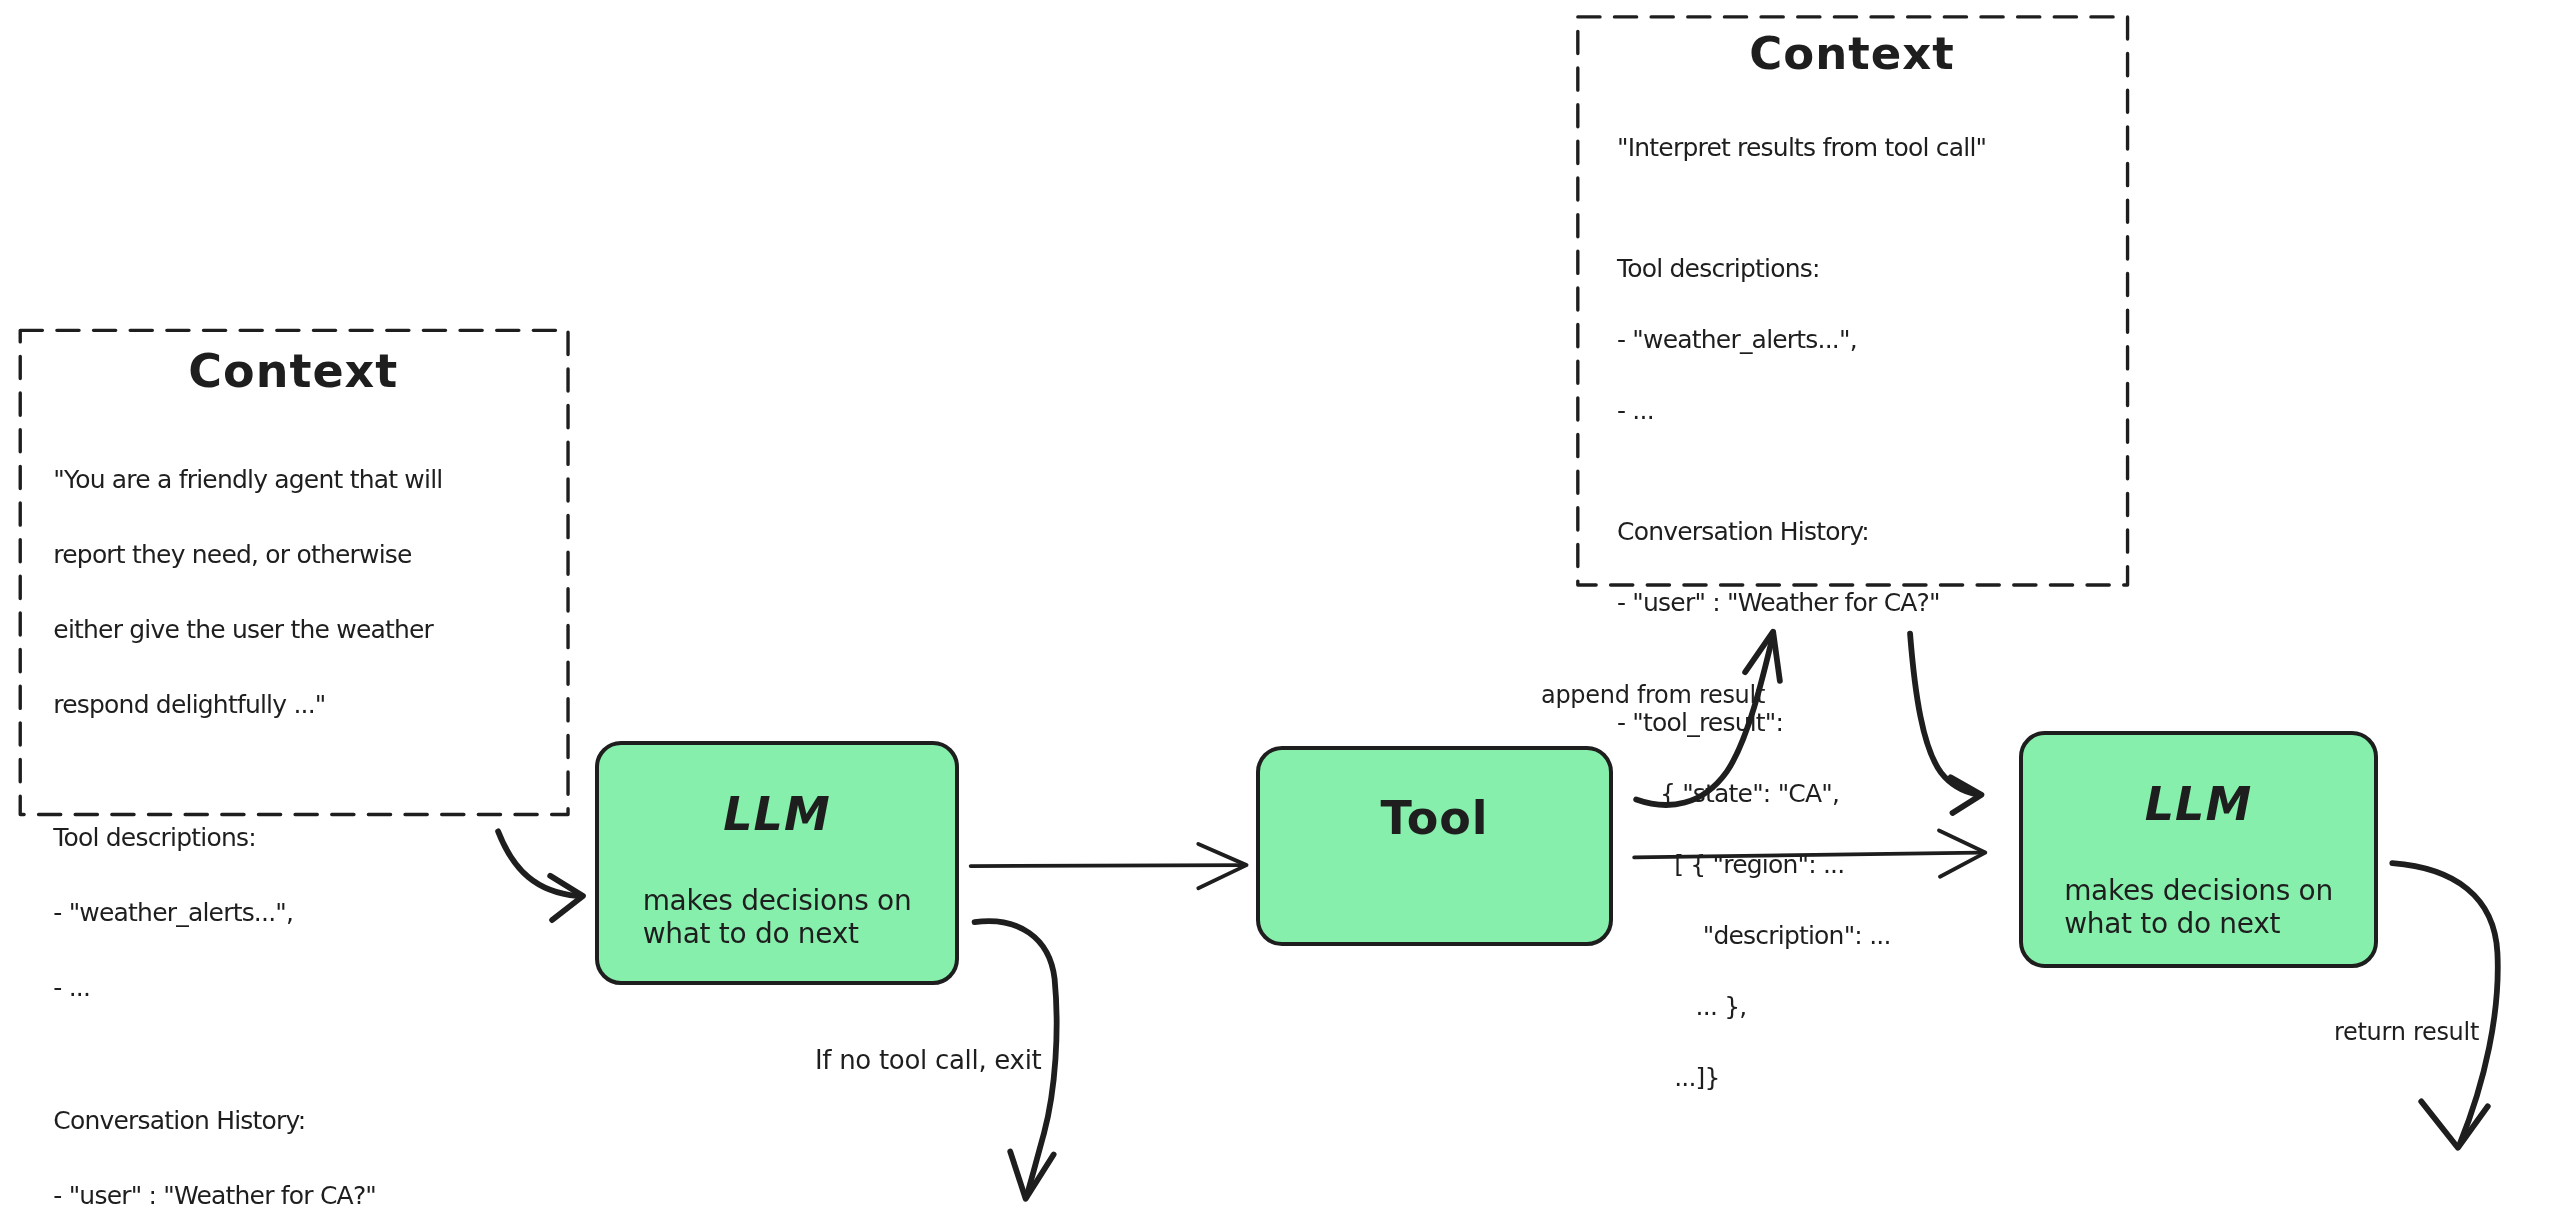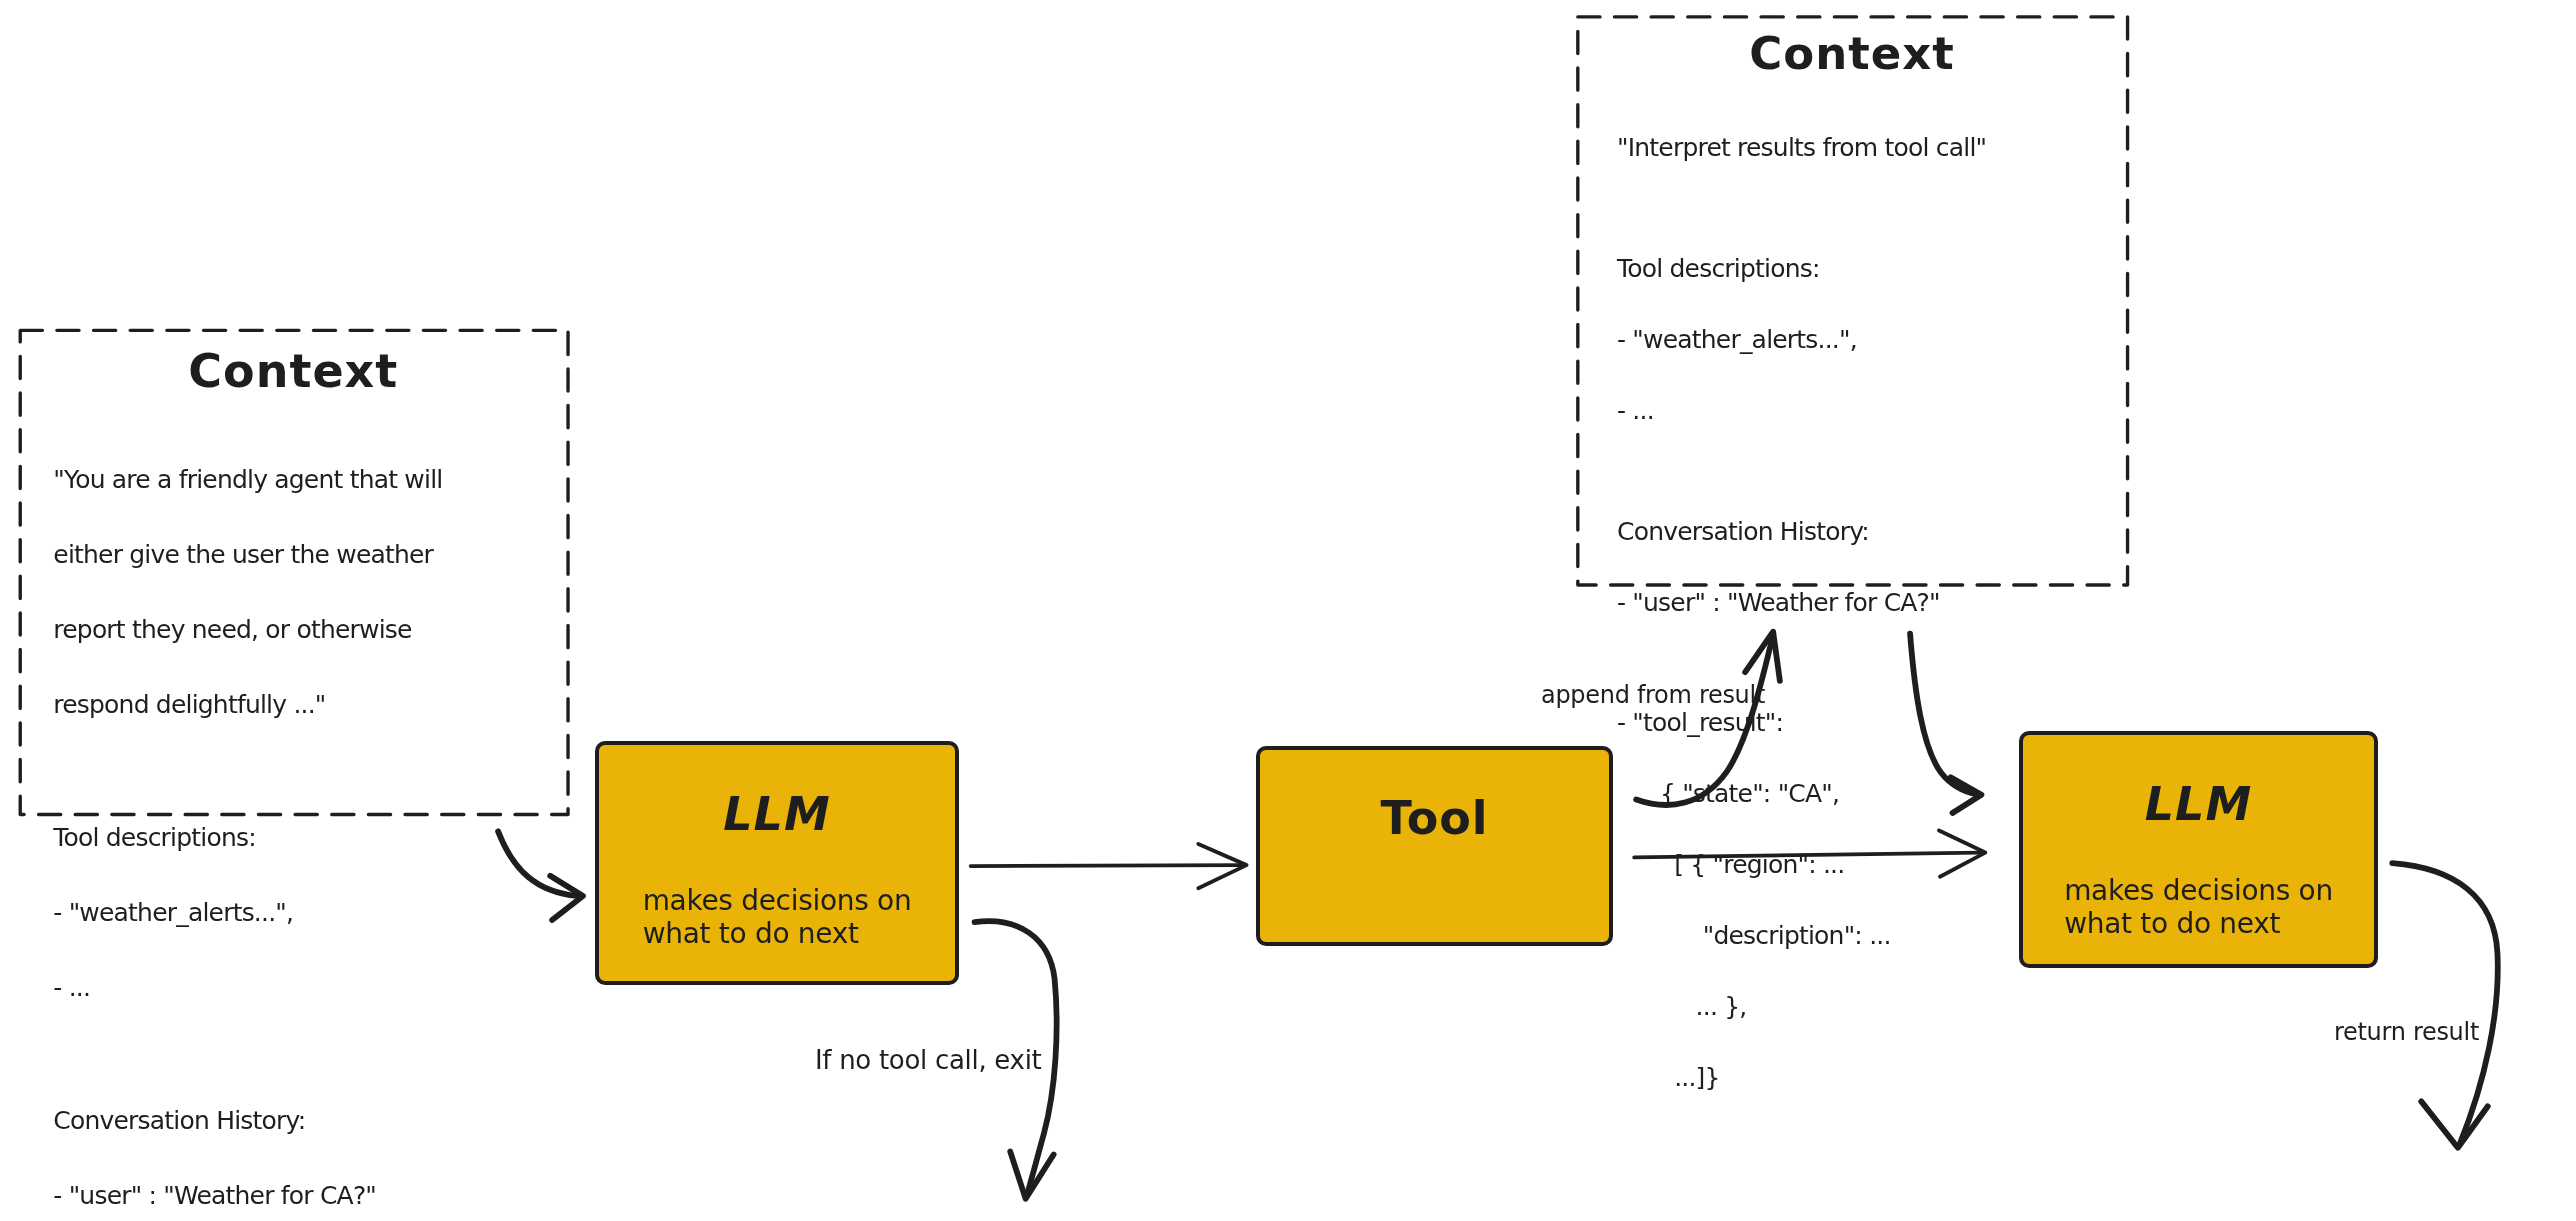--- a/index.html
+++ b/index.html
@@ -25,21 +25,21 @@
   .ctx-top  .ctx-line{font-size:25px;line-height:33px;min-height:33px;}
   .ctx-left .ctx-title{margin-top:15.4px;}
   .ctx-top  .ctx-title{margin-top:11.6px;font-size:45px;}
   .ctx-left .ctx-body{margin-top:25px;padding-left:35px;padding-right:11.6px;}
   .ctx-top  .ctx-body{margin-top:13.5px;padding-left:41px;padding-right:11.6px;}
   .gap-lg{height:20px;}
   .gap-sm{height:11.6px;}
 
   
   .node{
-    position:absolute;background:#eab308;border:4.8px solid #1e1e1e;border-radius:10px;
+    position:absolute;background:#86efac;border:4.8px solid #1e1e1e;border-radius:26px;
     box-sizing:border-box;text-align:center;
   }
   .node-title{font-size:46px;font-weight:bold;letter-spacing:1px;}
   .llm .node-title{font-style:italic;}
   .node-sub{
     display:inline-block;text-align:left;font-size:28px;line-height:33px;
     letter-spacing:-0.3px;white-space:pre-line;margin-top:43px;
   }
   .nt-wrap{margin-top:42px;}
   .tool .nt-wrap{margin-top:41px;}
@@ -93,22 +93,22 @@
     <g>
       <path class="thick" d="M2480 895 C2545 900 2586 930 2589 988 C2592 1050 2576 1122 2550 1186"></path>
       <polyline class="thick" points="2510,1142 2548,1190 2579,1147"></polyline>
     </g>
   </svg>
 
   <div class="ctx ctx-left" style="left:18.3px;top:329px;width:550px;">
     <div class="ctx-title">Context</div>
     <div class="ctx-body">
       <div class="ctx-line">"You are a friendly agent that will</div>
+      <div class="ctx-line">report they need, or otherwise</div>
       <div class="ctx-line">either give the user the weather</div>
-      <div class="ctx-line">report they need, or otherwise</div>
       <div class="ctx-line">respond delightfully ..."</div>
       <div class="gap-lg"></div>
       <div class="ctx-line">Tool descriptions:</div>
       <div class="ctx-line">- "weather_alerts...",</div>
       <div class="ctx-line">- ...</div>
       <div class="gap-lg"></div>
       <div class="ctx-line">Conversation History:</div>
       <div class="ctx-line">- "user" : "Weather for CA?"</div>
     </div>
   </div>

